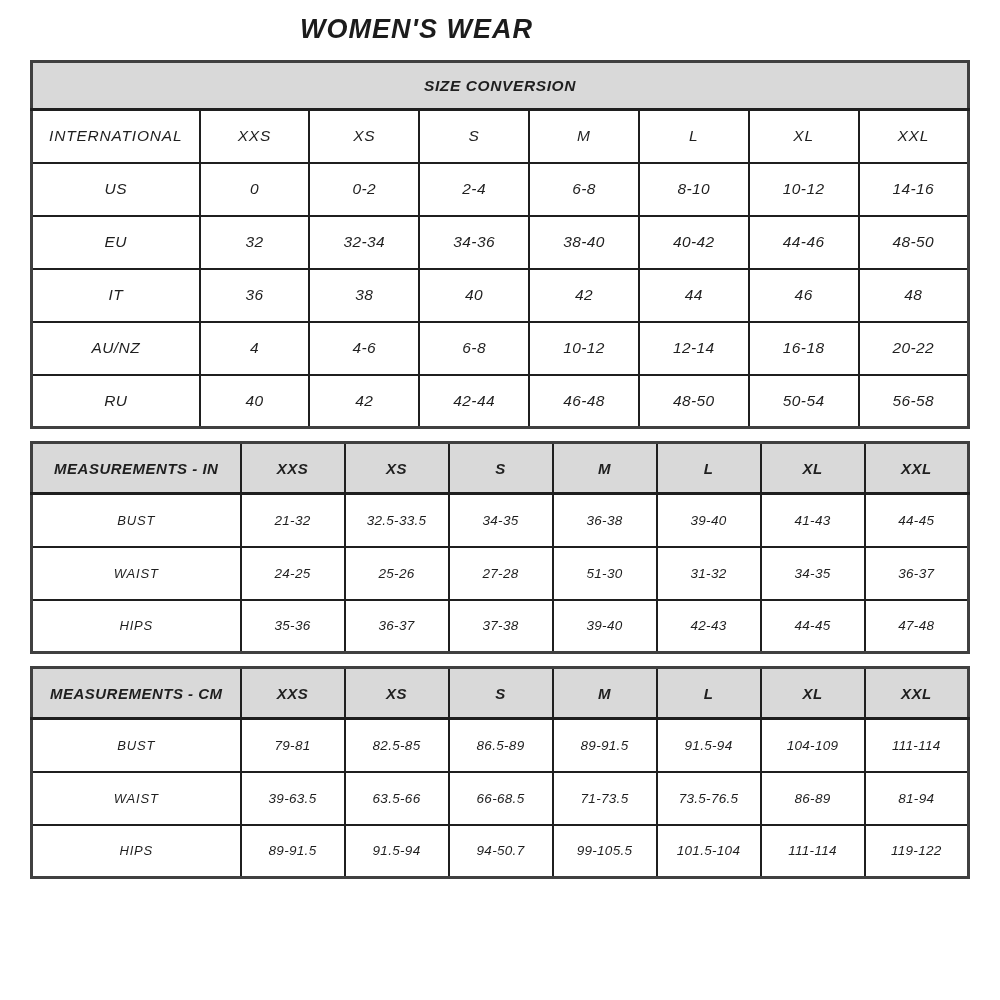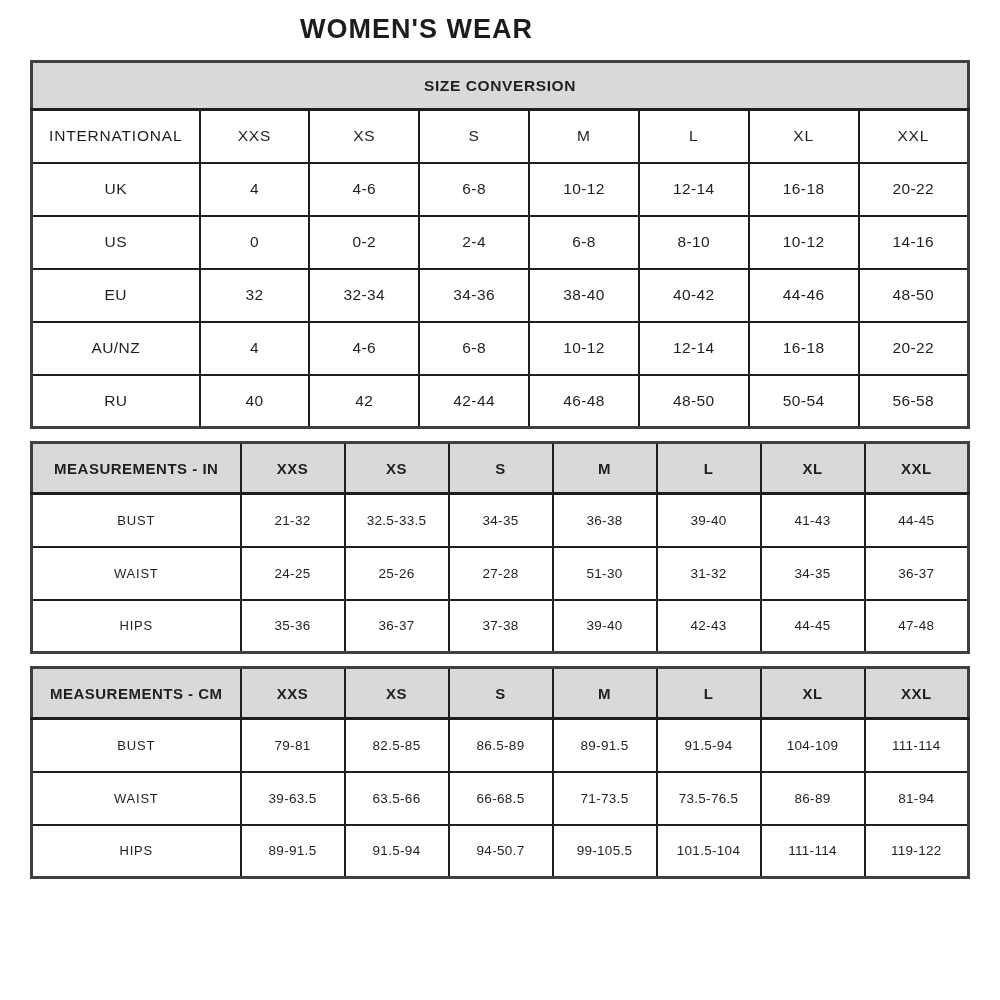--- a/index.html
+++ b/index.html
@@ -3,21 +3,21 @@
 <meta charset="utf-8">
 <style>
   * { box-sizing: border-box; }
   html, body {
     margin: 0; padding: 0;
     width: 1000px; height: 1000px;
     background: #ffffff;
     font-family: "Liberation Sans", "DejaVu Sans", sans-serif;
     color: #1f1f1f;
   }
-  .page { width: 848px; height: 1000px; padding: 14px 45px 0 30px; }
+  .page { width: 848px; height: 1000px; padding: 14px 45px 0 30px; font-style: italic; }
   .title {
     margin: 0 0 15px 0;
     text-align: center;
     font-size: 27px;
     font-weight: bold;
     letter-spacing: 1px;
     color: #1c1c1c;
   }
   table.tbl {
     width: 940px;
@@ -101,48 +101,48 @@
           <th>XS</th>
           <th>S</th>
           <th>M</th>
           <th>L</th>
           <th>XL</th>
           <th>XXL</th>
         </tr>
     </thead>
     <tbody>
         <tr>
-          <td class="row-label">UK</td>
-          <td>4</td>
-          <td>4-6</td>
-          <td>6-8</td>
-          <td>10-12</td>
-          <td>12-14</td>
-          <td>16-18</td>
-          <td>20-22</td>
-        </tr>
-        <tr>
           <td class="row-label">US</td>
           <td>0</td>
           <td>0-2</td>
           <td>2-4</td>
           <td>6-8</td>
           <td>8-10</td>
           <td>10-12</td>
           <td>14-16</td>
         </tr>
         <tr>
           <td class="row-label">EU</td>
           <td>32</td>
           <td>32-34</td>
           <td>34-36</td>
           <td>38-40</td>
           <td>40-42</td>
           <td>44-46</td>
           <td>48-50</td>
+        </tr>
+        <tr>
+          <td class="row-label">IT</td>
+          <td>36</td>
+          <td>38</td>
+          <td>40</td>
+          <td>42</td>
+          <td>44</td>
+          <td>46</td>
+          <td>48</td>
         </tr>
         <tr>
           <td class="row-label">AU/NZ</td>
           <td>4</td>
           <td>4-6</td>
           <td>6-8</td>
           <td>10-12</td>
           <td>12-14</td>
           <td>16-18</td>
           <td>20-22</td>

